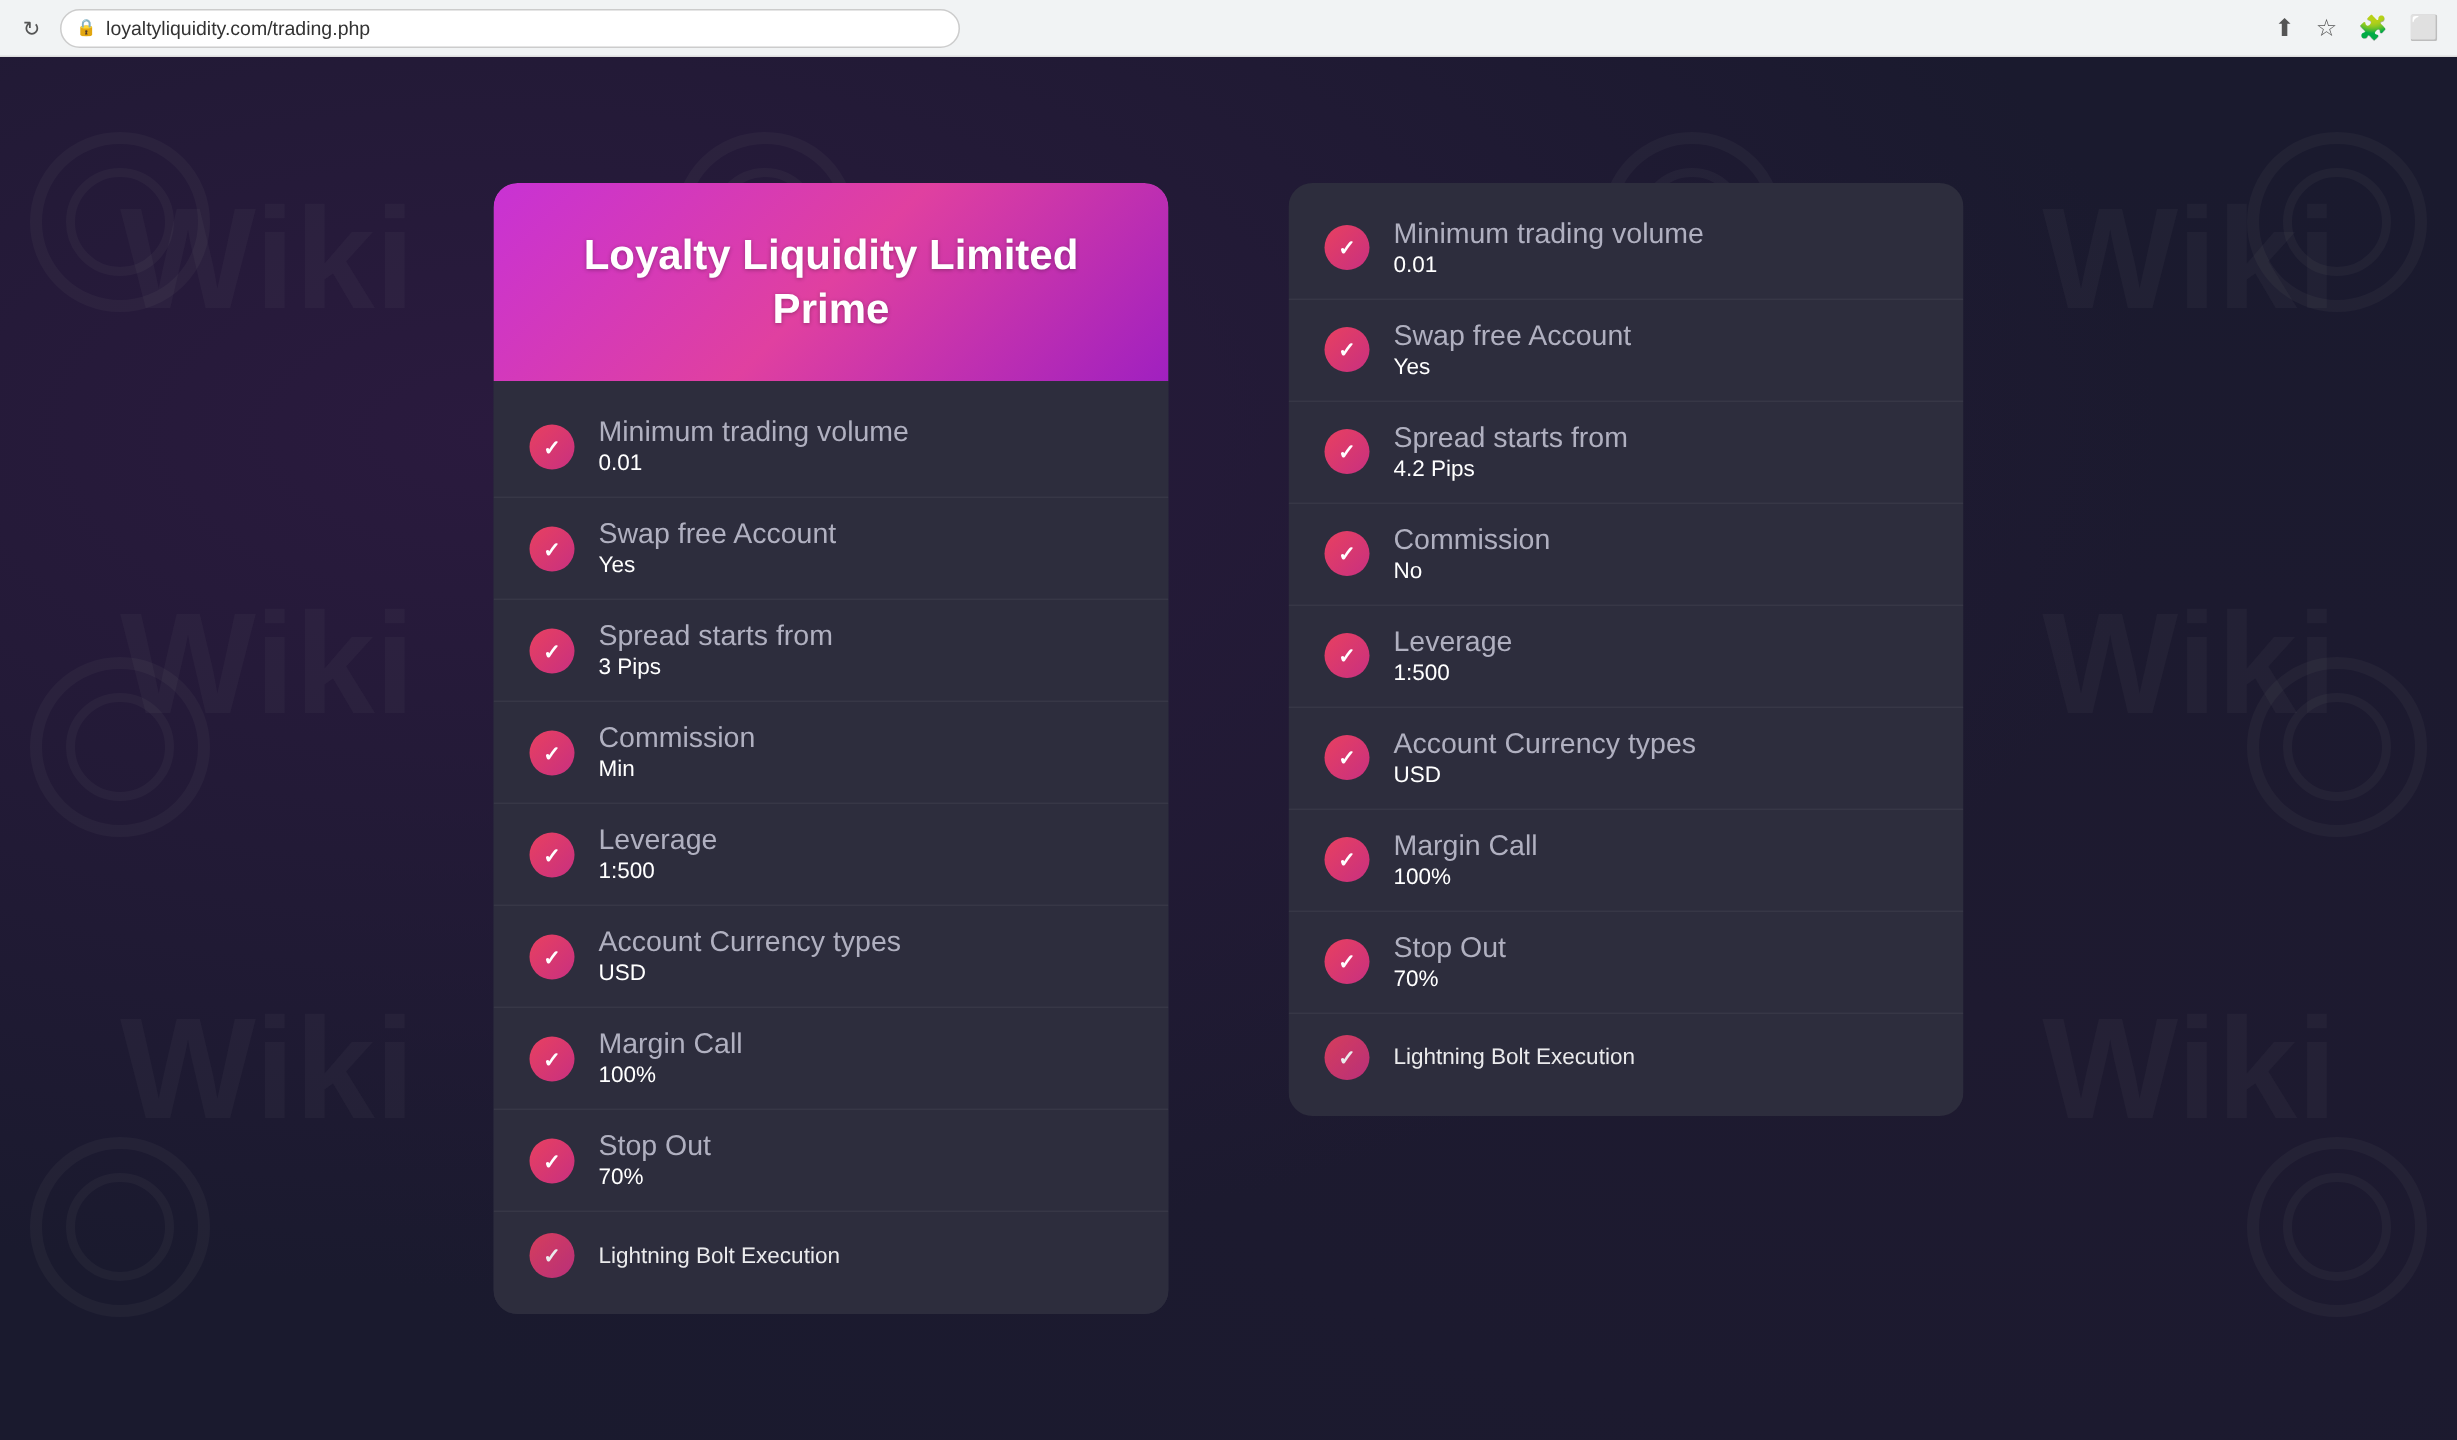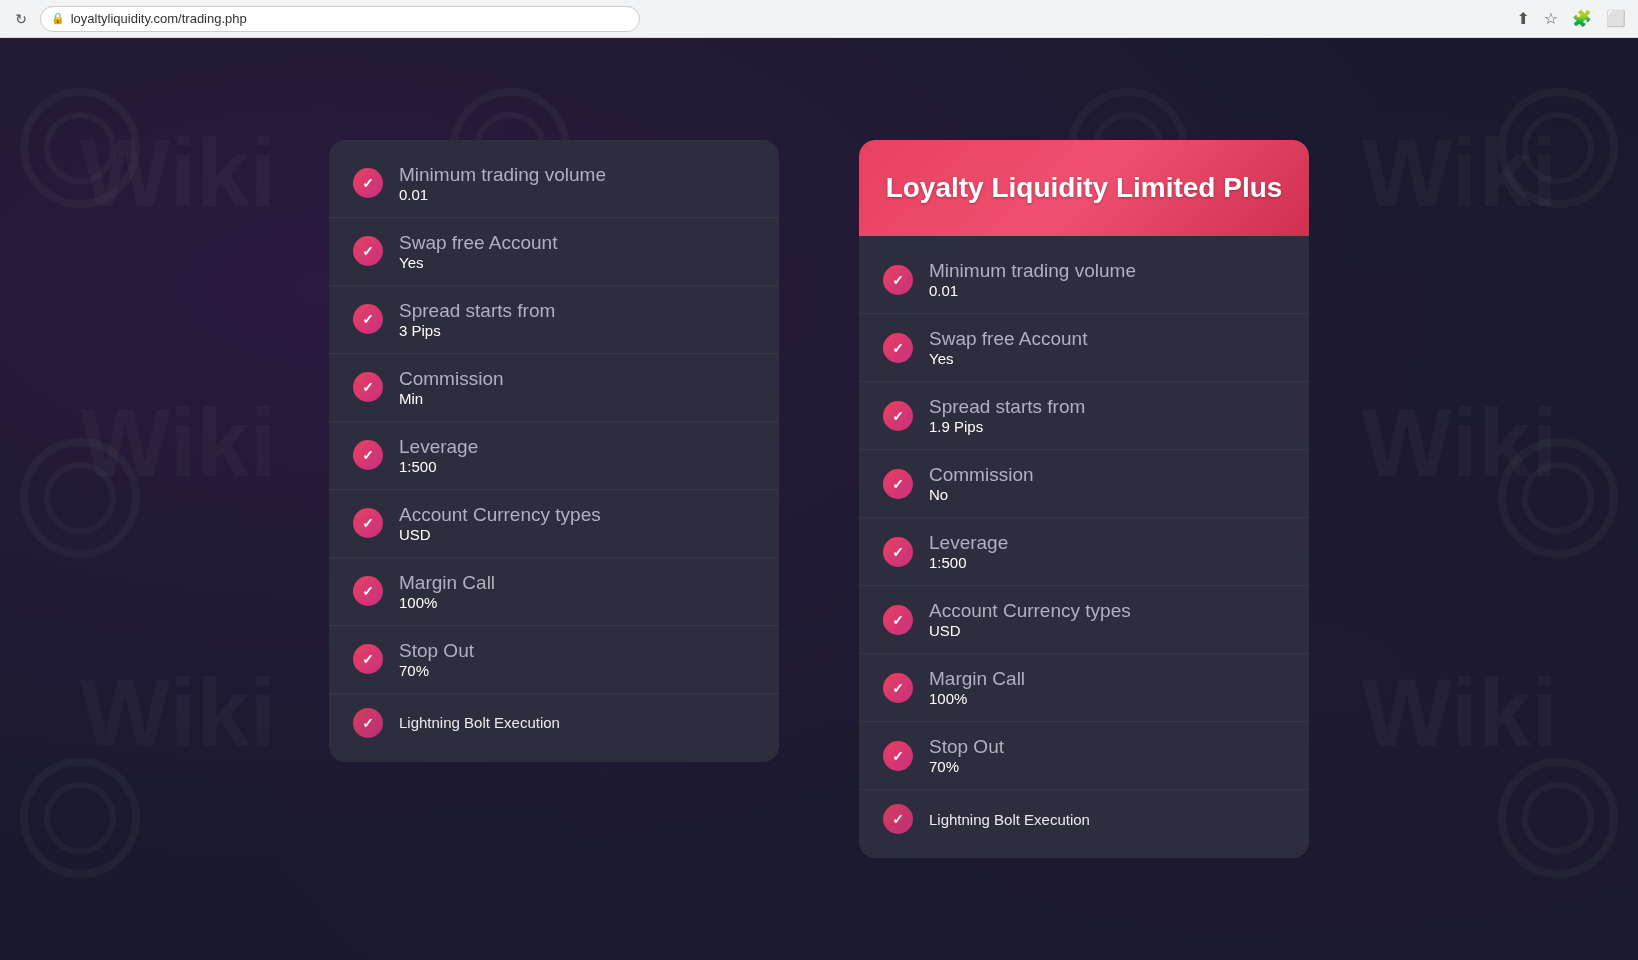--- a/index.html
+++ b/index.html
@@ -245,20 +245,23 @@
   <div class="bg-text bg-text-1">Wiki</div>
   <div class="bg-text bg-text-2">Wiki</div>
   <div class="bg-text bg-text-3">Wiki</div>
   <div class="bg-text bg-text-4">Wiki</div>
   <div class="bg-text bg-text-5">Wiki</div>
   <div class="bg-text bg-text-6">Wiki</div>
 
   <div class="cards-container">
 
     <div class="card">
+      <div class="card-header prime">
+        <div class="card-title">Loyalty Liquidity Limited Prime</div>
+      </div>
       <div class="card-body">
 
         <div class="feature-row">
           <div class="check-icon">✓</div>
           <div class="feature-text">
             <span class="feature-label">Minimum trading volume</span>
             <span class="feature-value">0.01</span>
           </div>
         </div>
 
@@ -322,23 +325,20 @@
           <div class="check-icon">✓</div>
           <div class="feature-text">
             <span class="feature-value">Lightning Bolt Execution</span>
           </div>
         </div>
 
       </div>
     </div>
 
     <div class="card">
-      <div class="card-header plus">
-        <div class="card-title">Loyalty Liquidity Limited Plus</div>
-      </div>
       <div class="card-body">
 
         <div class="feature-row">
           <div class="check-icon">✓</div>
           <div class="feature-text">
             <span class="feature-label">Minimum trading volume</span>
             <span class="feature-value">0.01</span>
           </div>
         </div>
 
@@ -347,21 +347,21 @@
           <div class="feature-text">
             <span class="feature-label">Swap free Account</span>
             <span class="feature-value">Yes</span>
           </div>
         </div>
 
         <div class="feature-row">
           <div class="check-icon">✓</div>
           <div class="feature-text">
             <span class="feature-label">Spread starts from</span>
-            <span class="feature-value">1.9 Pips</span>
+            <span class="feature-value">4.2 Pips</span>
           </div>
         </div>
 
         <div class="feature-row">
           <div class="check-icon">✓</div>
           <div class="feature-text">
             <span class="feature-label">Commission</span>
             <span class="feature-value">No</span>
           </div>
         </div>

